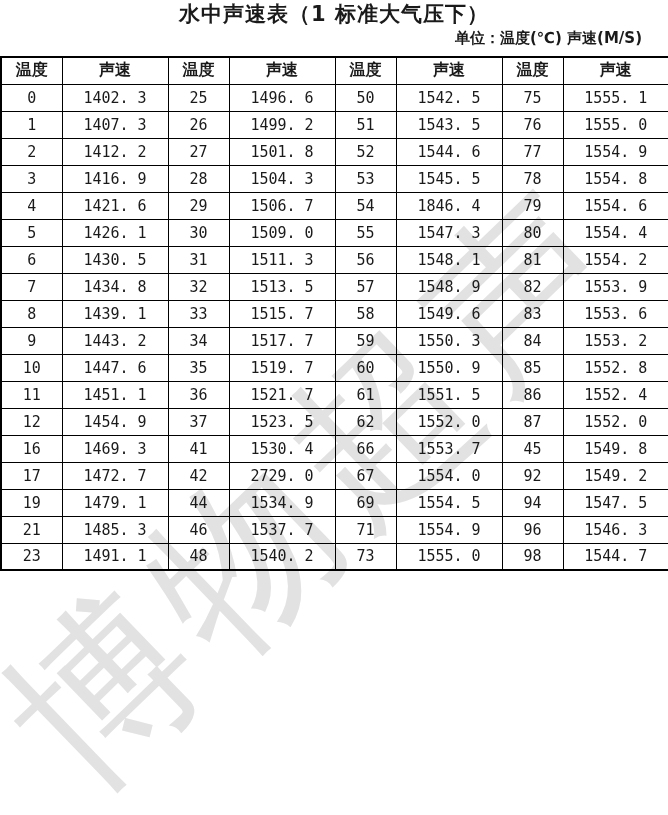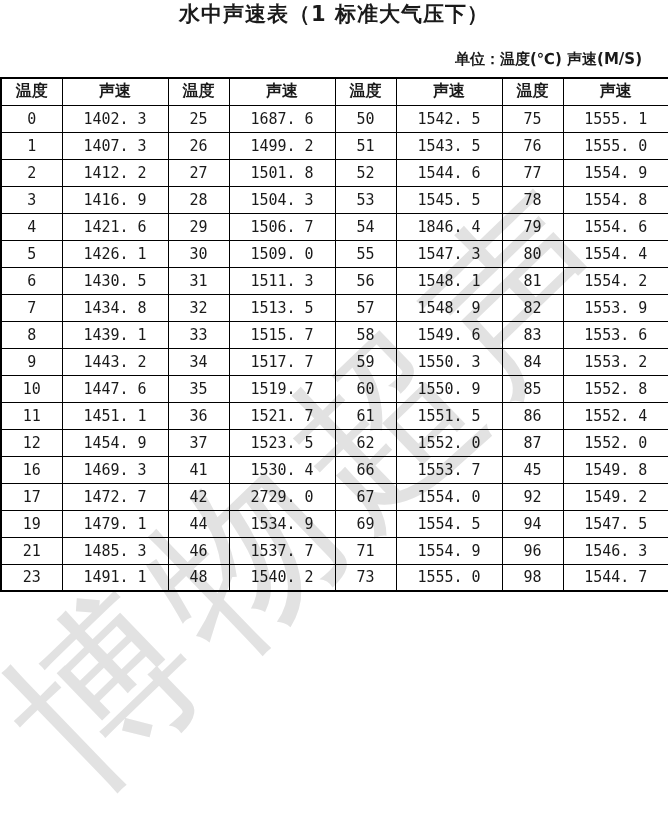--- a/index.html
+++ b/index.html
@@ -32,21 +32,20 @@
   .title {
     margin: 0;
     padding-top: 0;
     text-align: center;
     font-size: 21px;
     line-height: 28px;
     font-weight: bold;
     letter-spacing: 1px;
   }
   .units {
-    margin-top: 21px;
     padding-right: 26px;
     text-align: right;
     font-size: 15px;
     line-height: 21px;
     font-weight: bold;
   }
   table.speed-table {
     margin-top: 7px;
     width: 668px;
     border-collapse: collapse;
@@ -107,21 +106,21 @@
             <th>声速</th>
             <th>温度</th>
             <th>声速</th>
           </tr>
       </thead>
       <tbody>
           <tr>
             <td>0</td>
             <td>1402. 3</td>
             <td>25</td>
-            <td>1687. 6</td>
+            <td>1496. 6</td>
             <td>50</td>
             <td>1542. 5</td>
             <td>75</td>
             <td>1555. 1</td>
           </tr>
           <tr>
             <td>1</td>
             <td>1407. 3</td>
             <td>26</td>
             <td>1499. 2</td>

